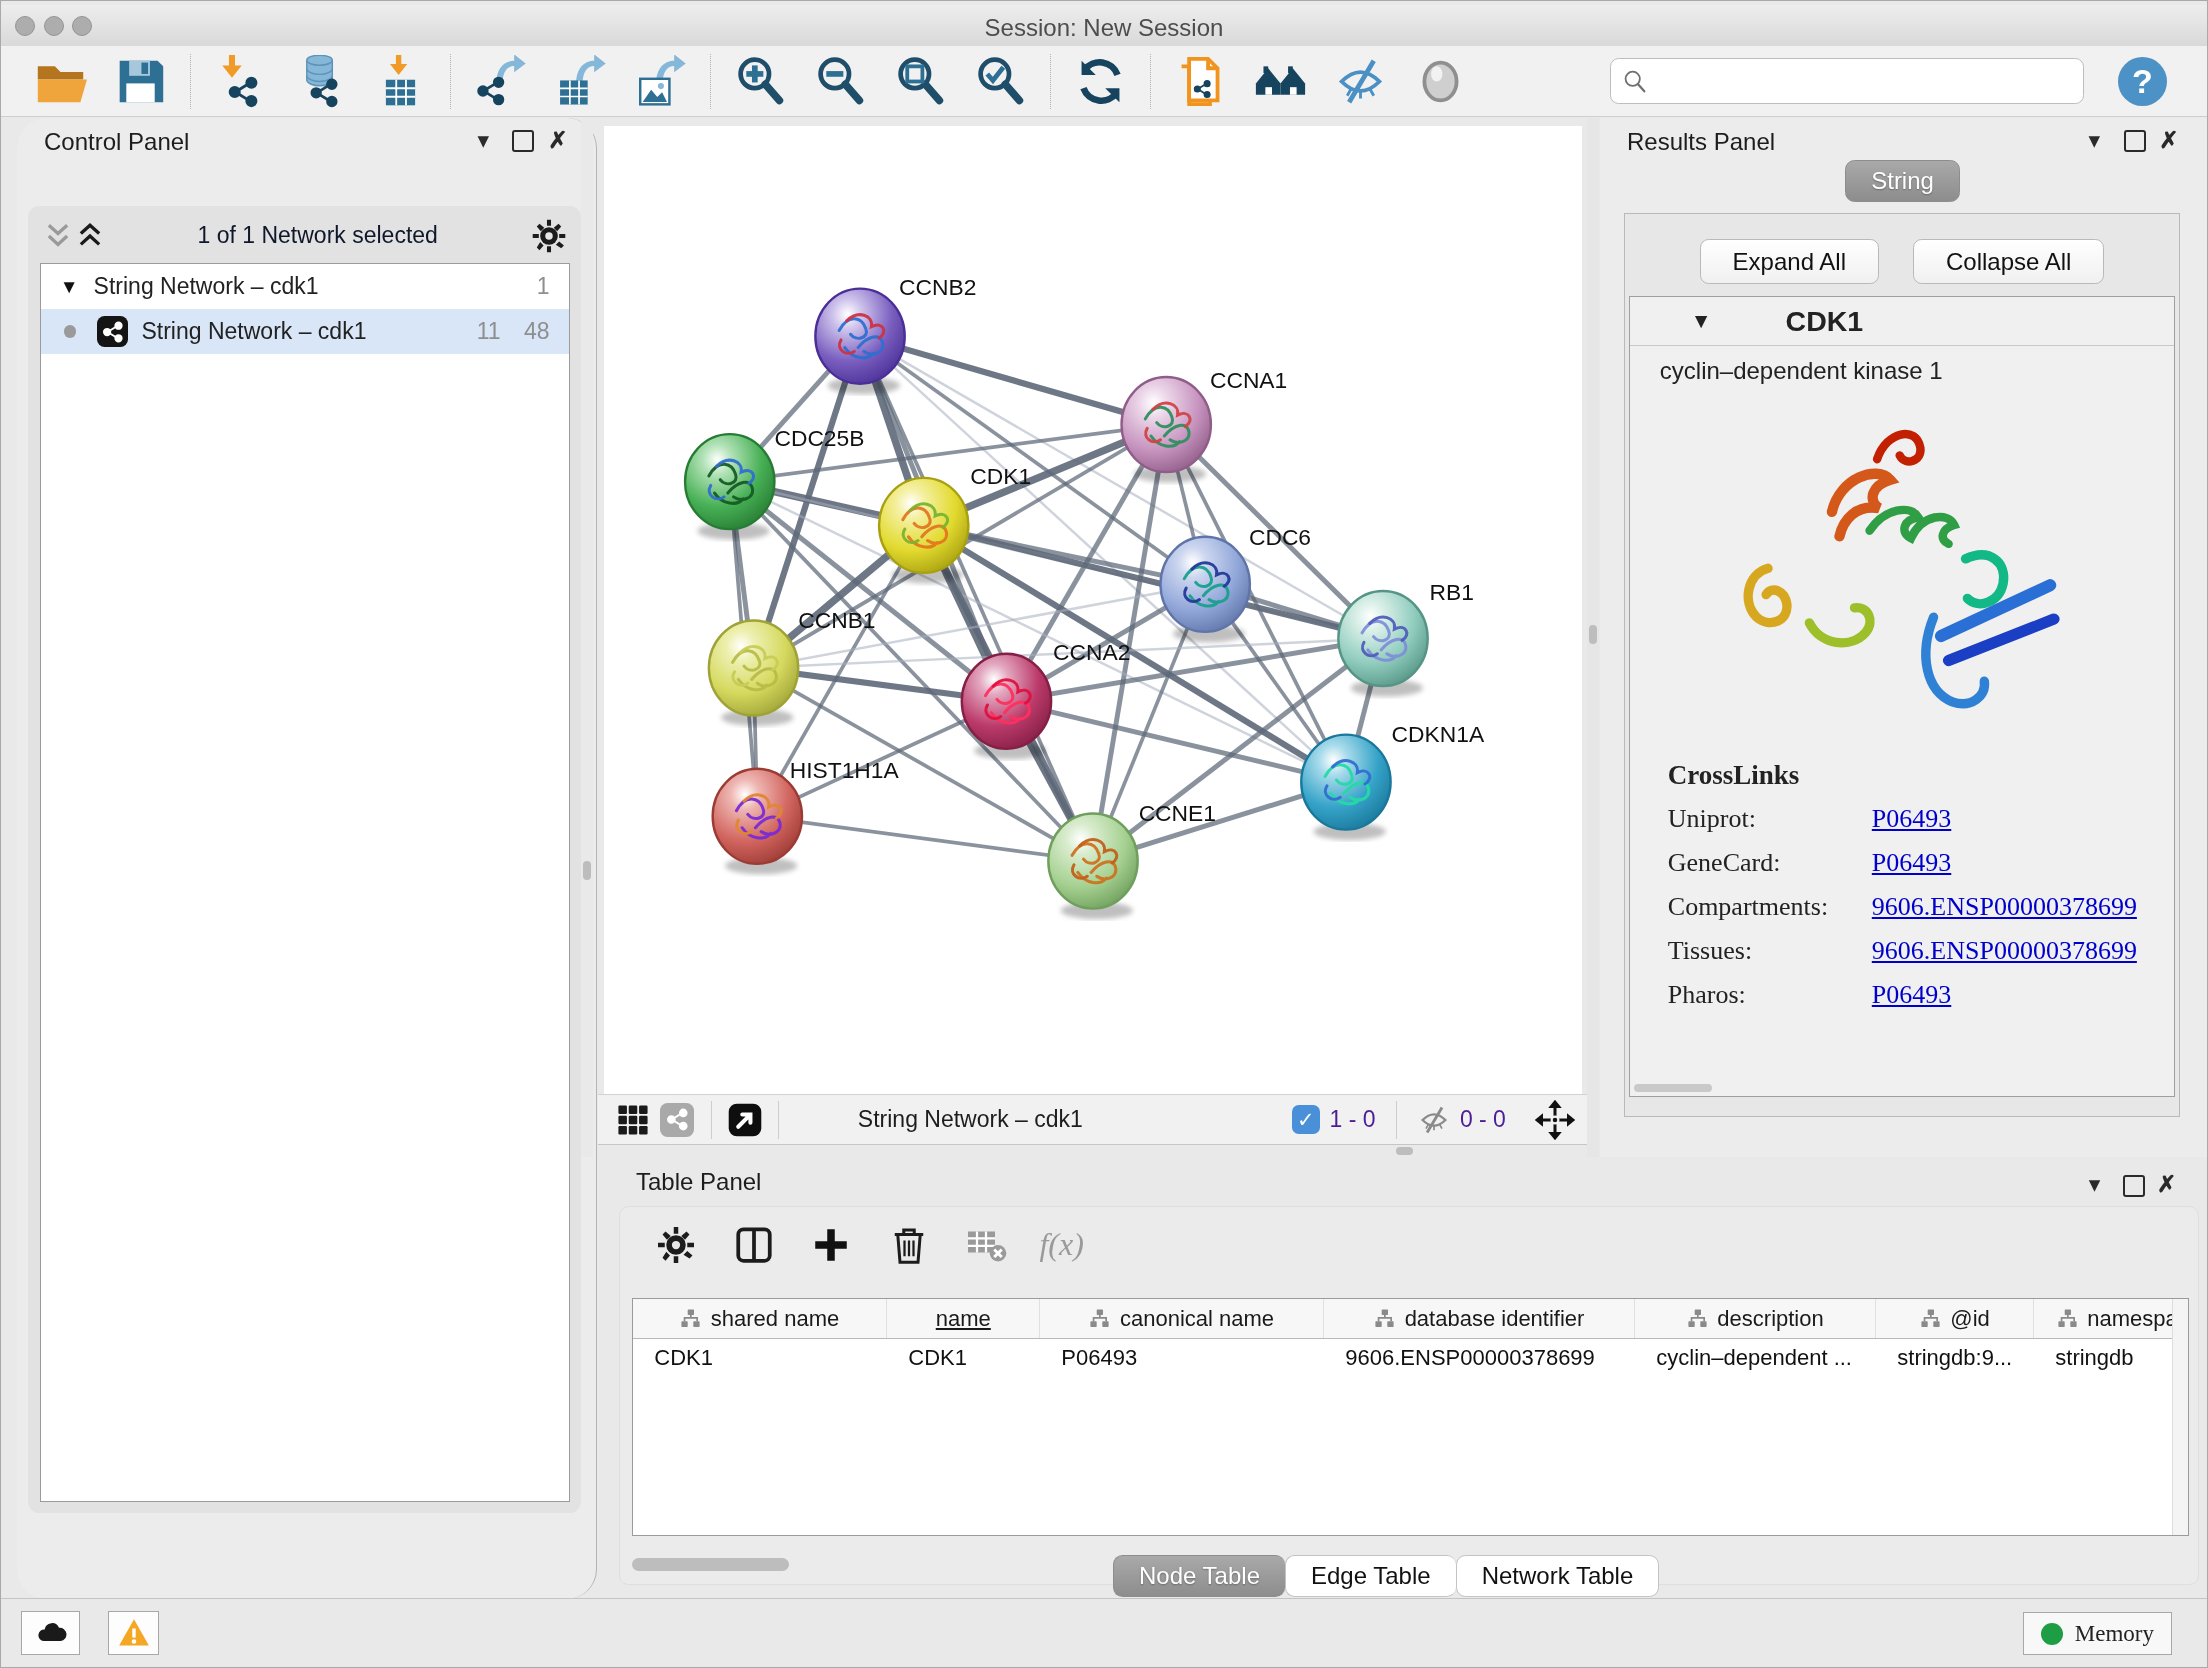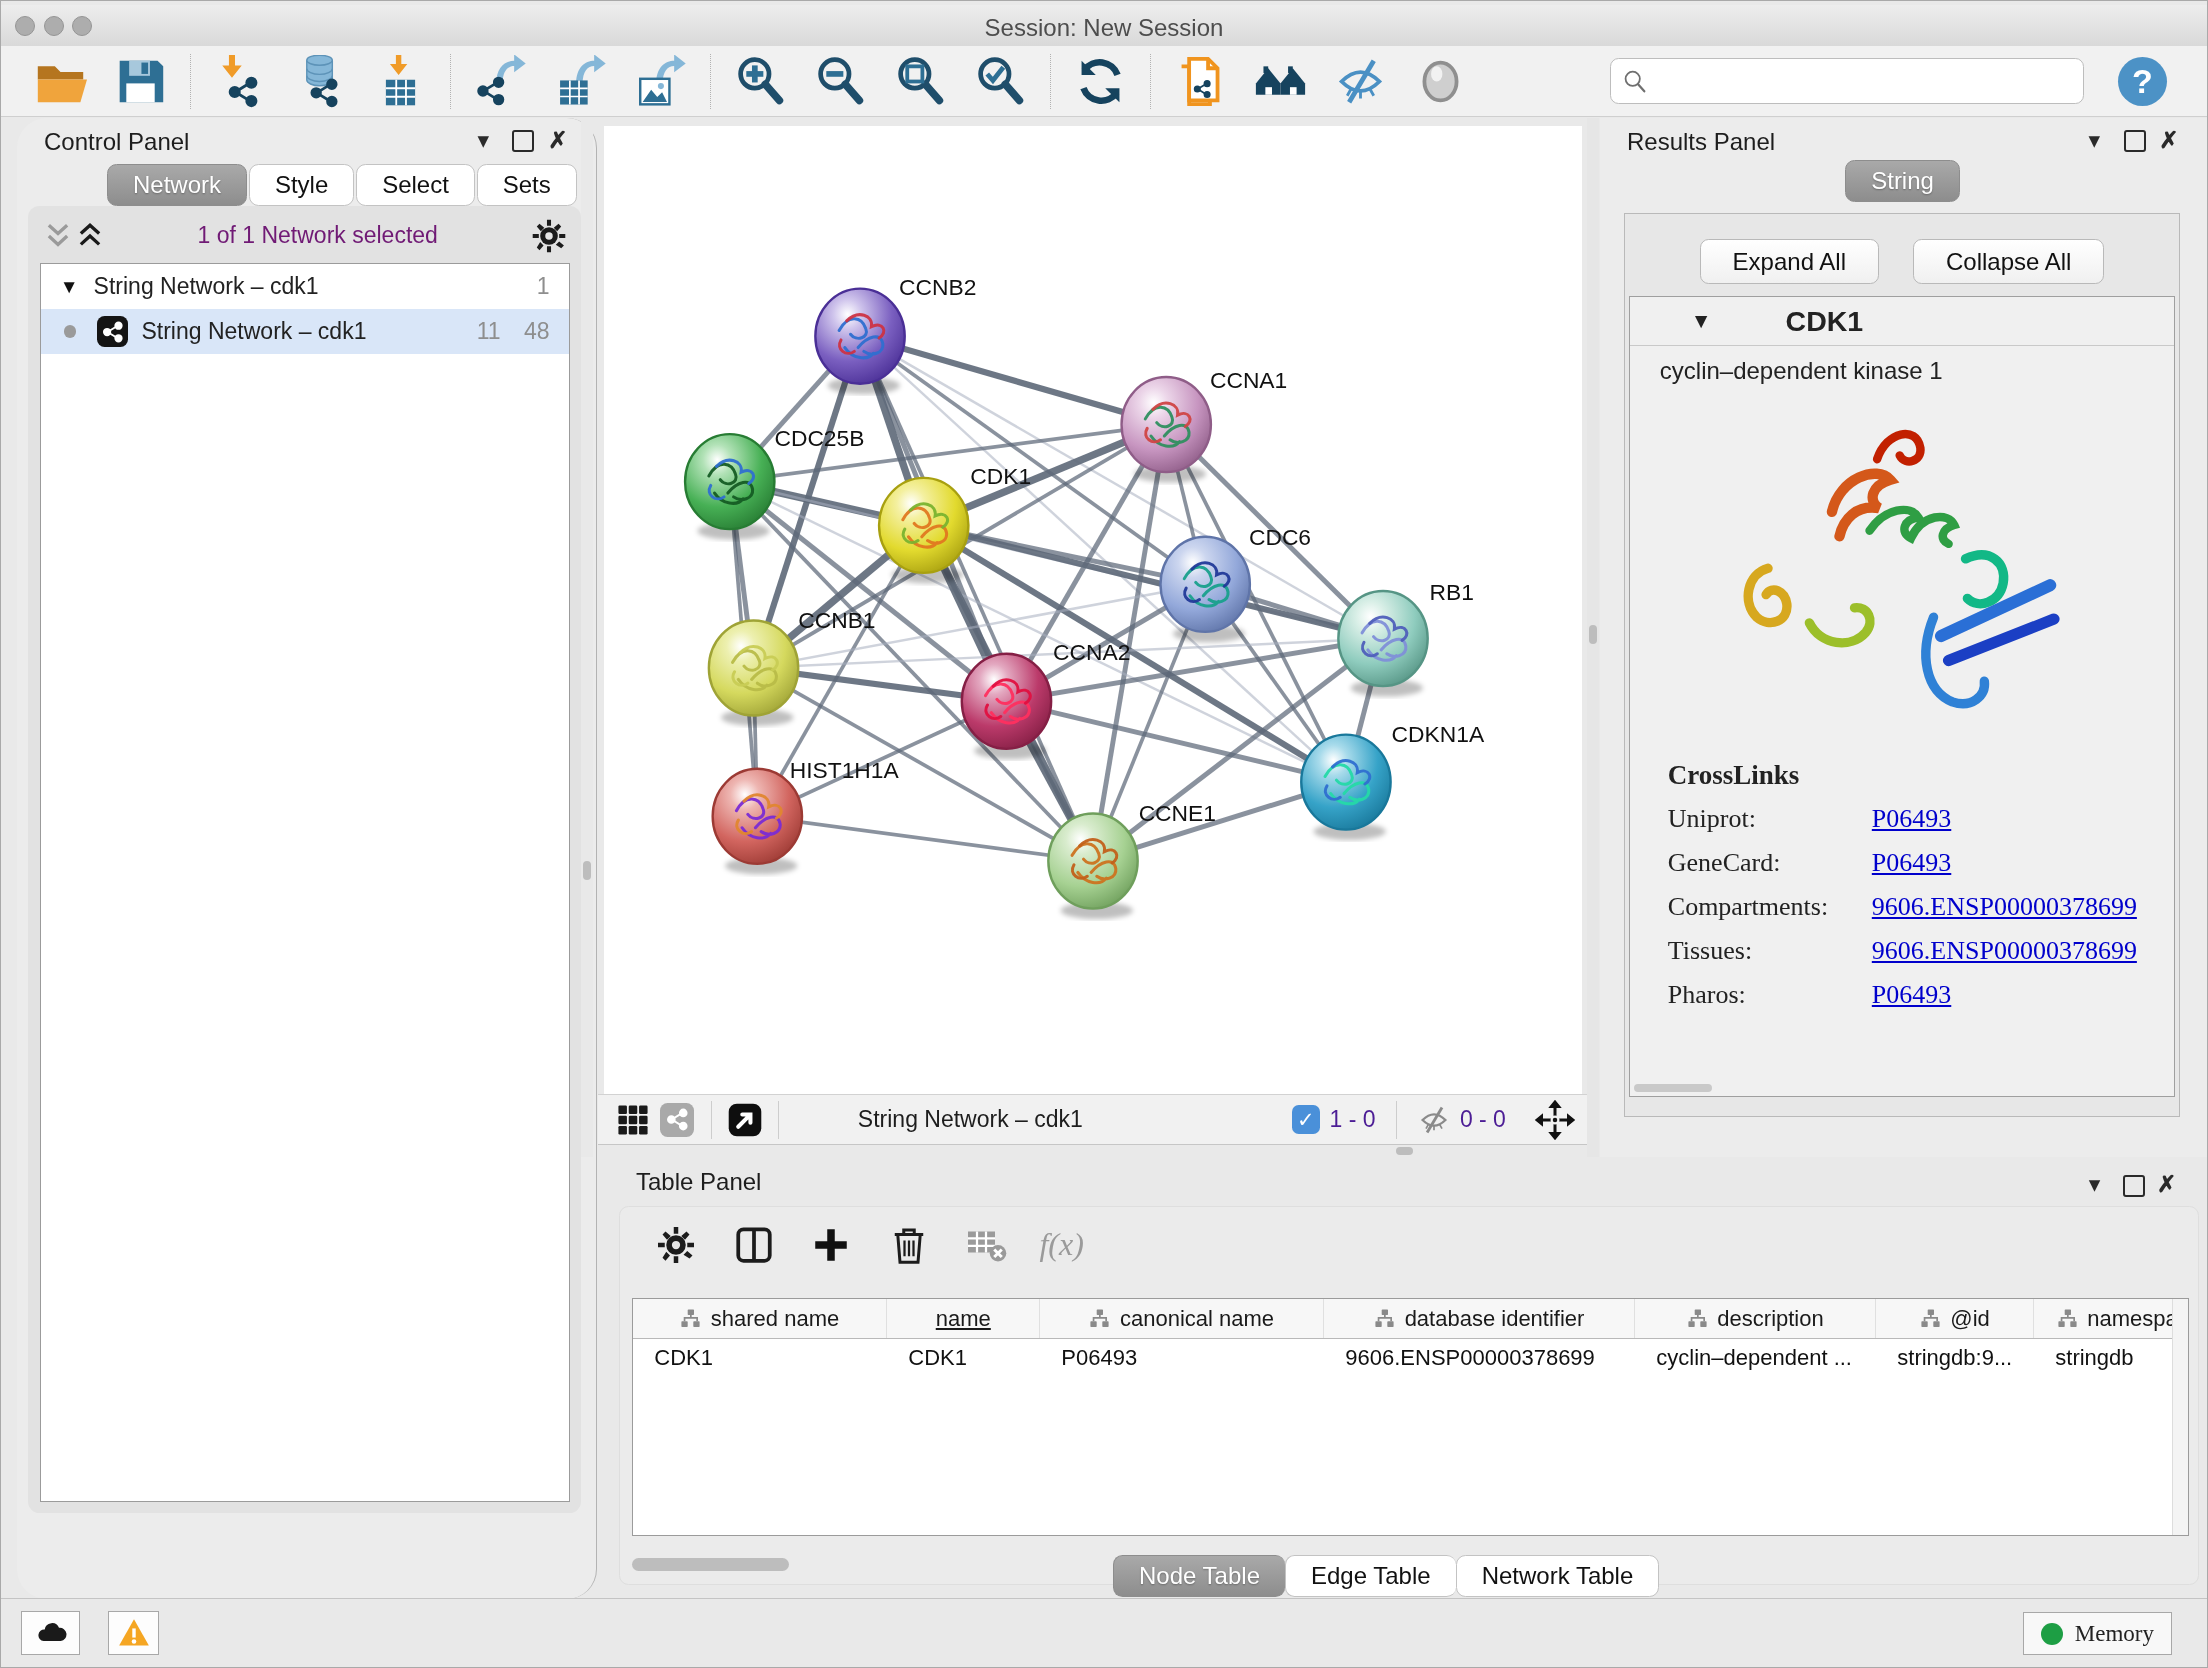--- a/index.html
+++ b/index.html
@@ -25,21 +25,21 @@
   .control-panel{position:absolute;left:16px;top:0;width:580px;bottom:0;background:#ececec;border-right:1px solid #b3b3b3;box-sizing:border-box;border-radius:30px;}
   .panel-head{position:relative;height:44px;}
   .panel-head .ptitle{position:absolute;left:27px;top:9.5px;font-size:24px;color:#1d1d1d;}
   .ph-ico{position:absolute;top:9.5px;font-size:23px;color:#2a2a2a;cursor:pointer;line-height:25px;}
   .ph-sq{width:18px;height:18px;border:2.9px solid #2a2a2a;border-radius:2.9px;top:12.4px;}
   .cp-tabs{position:absolute;left:90px;top:46px;display:flex;}
   .tab{height:40px;line-height:40px;padding:0 25px;font-size:24px;background:#fff;border:1px solid #c3c3c3;border-radius:9.5px;margin-right:1.9px;cursor:pointer;color:#111;}
   .tab.active{background:linear-gradient(#a9a9a9,#8d8d8d);color:#fff;border:1px solid #8d8d8d;text-shadow:0 1px 1.9px rgba(0,0,0,.3);}
   .cp-body{position:absolute;left:11.4px;right:15px;top:88px;bottom:86px;background:#e2e2e2;border-radius:11.4px;}
   .cp-listhead{position:absolute;left:13.3px;right:13.3px;top:7.6px;height:44px;display:flex;align-items:center;}
-  .cp-listhead .status{flex:1;text-align:center;font-size:23px;color:#701a75;}
+  .cp-listhead .status{flex:1;text-align:center;font-size:23px;color:#0f172a;}
   .chev{width:32px;height:28.5px;cursor:pointer;}
   .gear-btn{width:38px;height:38px;cursor:pointer;}
   .cp-list{position:absolute;left:11.4px;right:11.4px;top:57px;bottom:11.4px;background:#fff;border:1px solid #9b9b9b;overflow:hidden;}
   .tree-row{height:45px;display:flex;align-items:center;font-size:23px;position:relative;cursor:pointer;}
   .tree-row .count{color:#8e8e8e;}
   .row-parent .tri{margin:0 15px 0 19px;color:#111;font-size:19px;}
   .row-parent .count{position:absolute;right:19px;}
   .row-child{background:#d9e6f8;}
   .row-child .dot{width:12.4px;height:12.4px;border-radius:50%;background:#9a9a9a;margin:0 21px 0 23px;}
   .share-badge{width:31px;height:31px;border-radius:7.6px;background:#141414;color:#fff;display:flex;align-items:center;justify-content:center;margin-right:13.3px;}
@@ -423,26 +423,20 @@
 
   <div class="main">
 
     <div class="control-panel">
       <div class="panel-head">
         <span class="ptitle">Control Panel</span>
         <span class="ph-ico" style="right:107px">▾</span>
         <span class="ph-ico ph-sq" style="right:62px"></span>
         <span class="ph-ico" style="right:28.5px;font-weight:bold">✗</span>
       </div>
-      <div class="cp-tabs" id="cp-tabs">
-          <span class="tab active">Network</span>
-          <span class="tab">Style</span>
-          <span class="tab">Select</span>
-          <span class="tab">Sets</span>
-        </div>
       <div class="cp-body">
         <div class="cp-listhead">
           <svg class="chev" viewBox="0 0 34 30" width="32" height="28.5">
               <use href="#i-chevdd"></use>
             </svg>
           <svg class="chev" viewBox="0 0 34 30" width="32" height="28.5">
               <use href="#i-chevuu"></use>
             </svg>
           <span class="status">1 of 1 Network selected</span>
           <svg class="gear-btn" viewBox="0 0 40 40" width="38" height="38">

